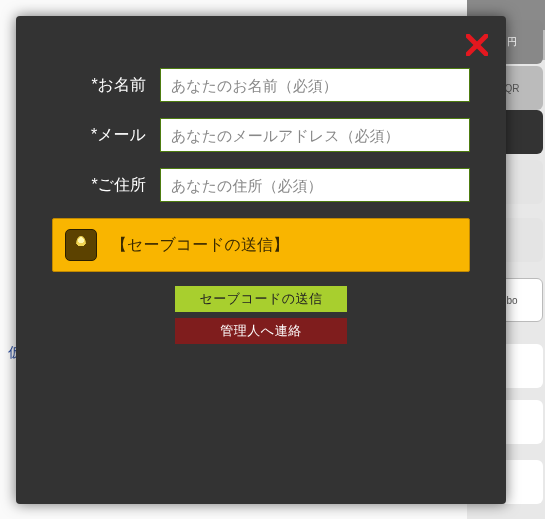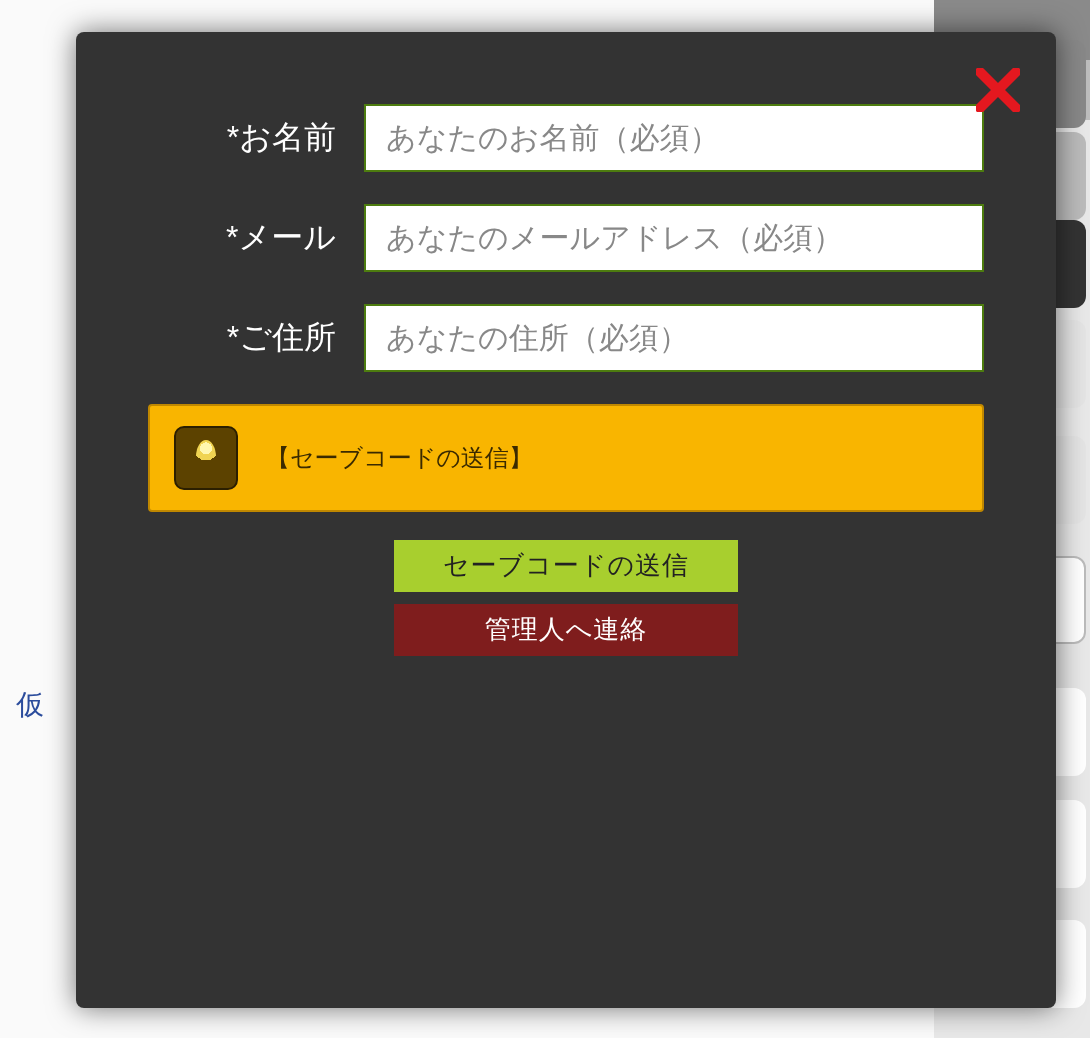--- a/index.html
+++ b/index.html
@@ -40,29 +40,29 @@
     .bg-pill.d4{top:160px;background:#e4e4e4}
     .bg-pill.d5{top:218px;background:#e4e4e4}
     .bg-pill.d6{top:278px;background:#fff;border:1px solid #bbb}
     .bg-pill.d7{top:344px;background:#fff}
     .bg-pill.d8{top:400px;background:#fff}
     .bg-pill.d9{top:460px;background:#fff}
     .bg-chip{position:absolute;left:8px;top:344px;width:16px;height:24px;color:#2b4c9c;font-size:14px}
 
     .modal {
       position: absolute;
-      left: 38px;
+      left: 16px;
       top: 16px;
       width: 490px;
       height: 488px;
       background: #333333;
       border-radius: 4px;
       box-shadow: 0 0 14px rgba(0,0,0,.55);
       color: #fff;
-      padding: 36px 36px 20px 36px;
+      padding: 52px 36px 20px 36px;
     }
     .close-icon {
       position: absolute;
       top: 18px;
       right: 18px;
       width: 22px;
       height: 22px;
       cursor: pointer;
     }
     .close-icon svg{display:block}
@@ -98,21 +98,21 @@
 
     .info-box {
       margin-top: 14px;
       background: #f9b500;
       border: 1px solid #c08800;
       border-radius: 2px;
       display: flex;
       align-items: center;
       padding: 10px 12px;
       color: #3a2a00;
-      font-size: 12px;
+      font-size: 16px;
       line-height: 1.5;
     }
     .info-icon {
       width: 32px;
       height: 32px;
       border-radius: 5px;
       background: radial-gradient(circle at 50% 36%, #fff6c2 0 3px, #5c4200 3px 100%);
       border:1px solid #2b1f00;
       margin-right: 14px;
       flex-shrink:0;

